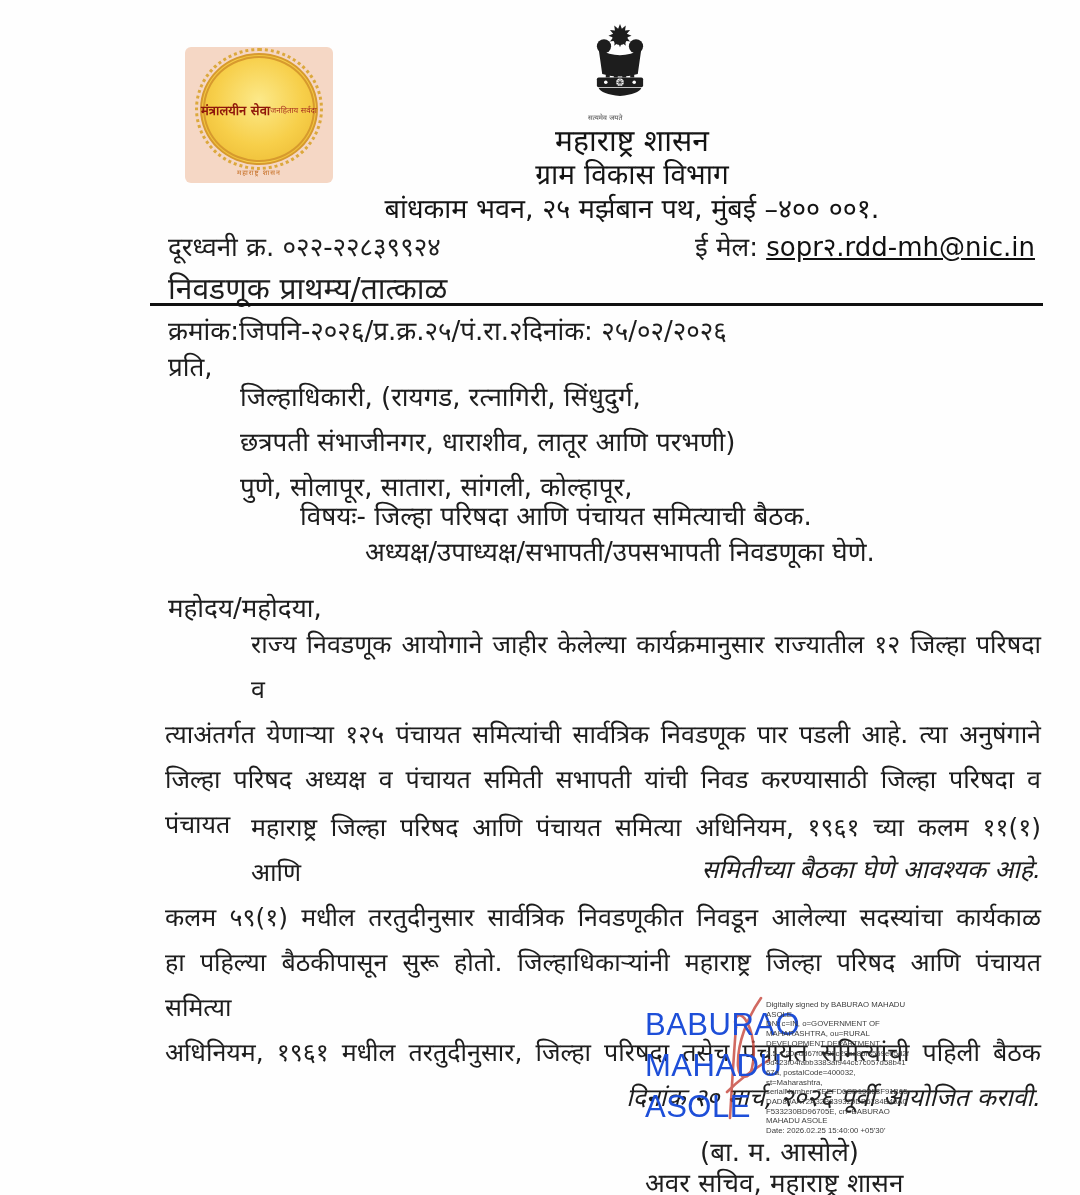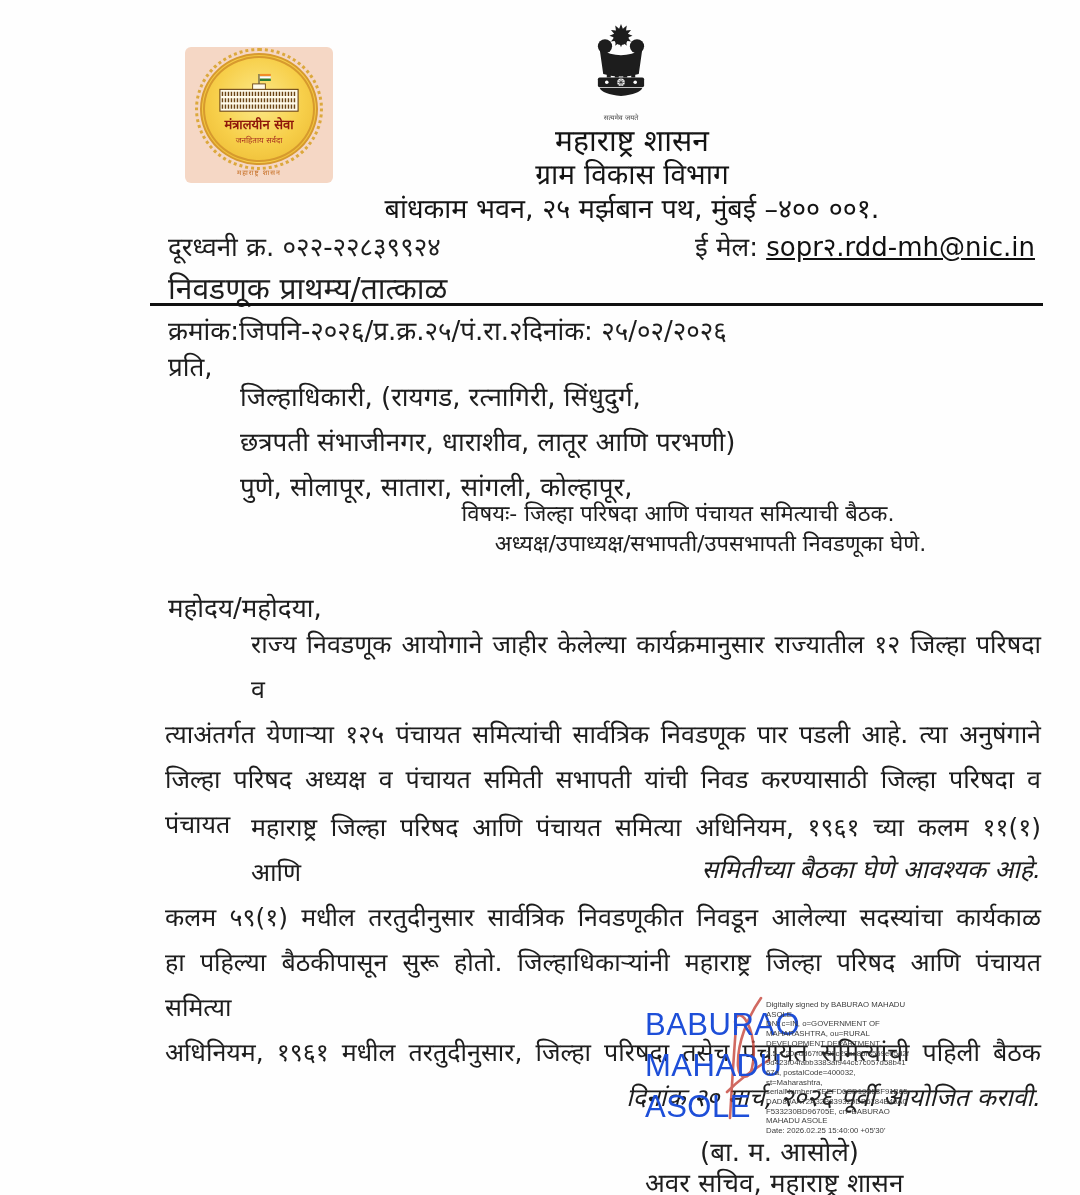--- a/index.html
+++ b/index.html
@@ -10,44 +10,44 @@
     font-family:"DejaVu Sans","Liberation Serif",sans-serif;
   }
   
   .logo { position:absolute; left:185px; top:47px; width:148px; height:136px;
           background:#f5d7c5; border-radius:6px; display:flex; flex-direction:column;
           align-items:center; justify-content:center; }
   .logo-ring { width:118px; height:112px; border-radius:50%;
           background:radial-gradient(circle at 50% 42%, #fce98a 0%, #f7cf4a 55%, #efب 0, #eab62e 100%);
           background:radial-gradient(circle at 50% 42%, #fce98a 0%, #f7cf4a 55%, #eab62e 100%);
           border:5px double #d79a2e; outline:3px dotted #dca83c; outline-offset:2px;
-          display:flex; flex-direction:column; align-items:center; justify-content:center; }
+          display:flex; flex-direction:row; align-items:center; justify-content:center; }
   .logo-line1 { font-size:13px; font-weight:bold; color:#8f170a; margin-top:2px; white-space:nowrap; }
   .logo-line2 { font-size:8px; color:#a83220; margin-top:1px; white-space:nowrap; }
   .logo-bottom { font-size:7px; color:#c46a1d; margin-top:3px; letter-spacing:1px; }
   
-  .emblem { position:absolute; left:588px; top:22px; width:66px; text-align:center; }
+  .emblem { position:absolute; left:588px; top:22px; width:66px; }
   .emblem .motto { font-size:7px; color:#4a4a4a; margin-top:1px; white-space:nowrap; }
   
   .hdr { position:absolute; left:232px; top:124px; width:800px; text-align:center; color:#141414; }
   .hdr .gov  { font-size:30px; line-height:34px; }
   .hdr .dept { font-size:28px; line-height:34px; }
   .hdr .addr { font-size:27px; line-height:33px; }
   
   .contact { position:absolute; left:168px; right:45px; top:228px; display:flex;
              justify-content:space-between; font-size:26px; }
   .email a, .email span.u { text-decoration:underline; color:#111; }
   .priority { position:absolute; left:168px; top:267px; font-size:30px; }
   .rule { position:absolute; left:150px; top:303px; width:893px; height:3px; background:#101010; }
   
   .refrow { position:absolute; left:168px; right:52px; top:312px; display:flex;
             font-size:26px; }
   .to-label { position:absolute; left:168px; top:348px; font-size:26px; }
   .recips { position:absolute; left:240px; top:375px; font-size:26px; line-height:45px; }
-  .subject { position:absolute; left:0; top:497px; width:1056px; font-size:22px;text-align:center; }
+  .subject { position:absolute; left:0; top:497px; width:1056px; font-size:26px; }
   .subject .s1 { padding-left:300px; }
   .subject .s2 { padding-left:365px; }
   .salutation { position:absolute; left:168px; top:589px; font-size:26px; }
   
   .para { position:absolute; left:165px; width:876px; font-size:25px; }
   .p1 { top:622px; }
   .p2 { top:805px; }
   .jline { line-height:45px; text-align:justify; text-align-last:justify; white-space:normal; }
   .jlast { line-height:45px; text-align:right;font-style:italic; }
   .indent { padding-left:86px; }

